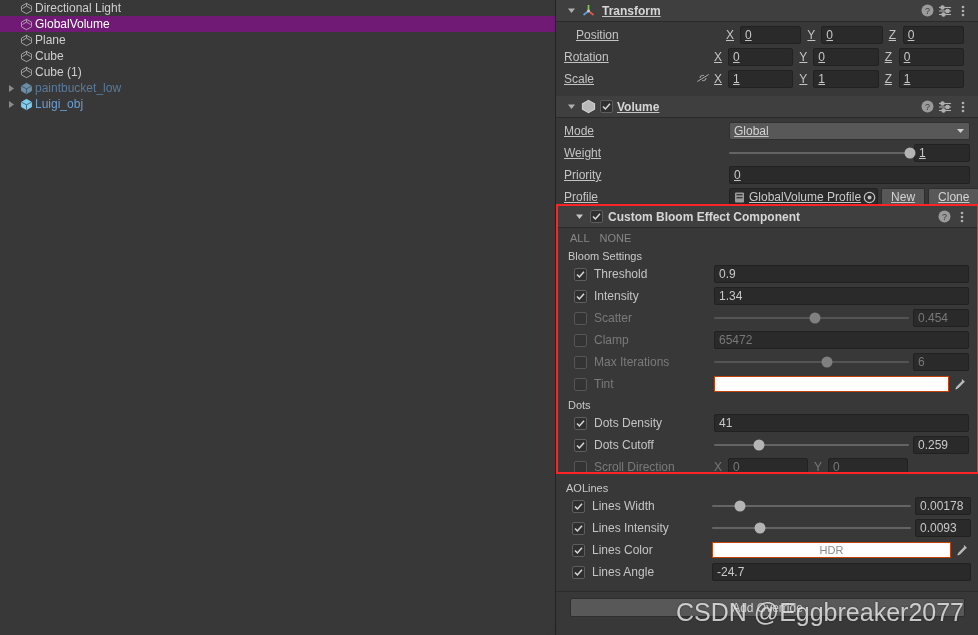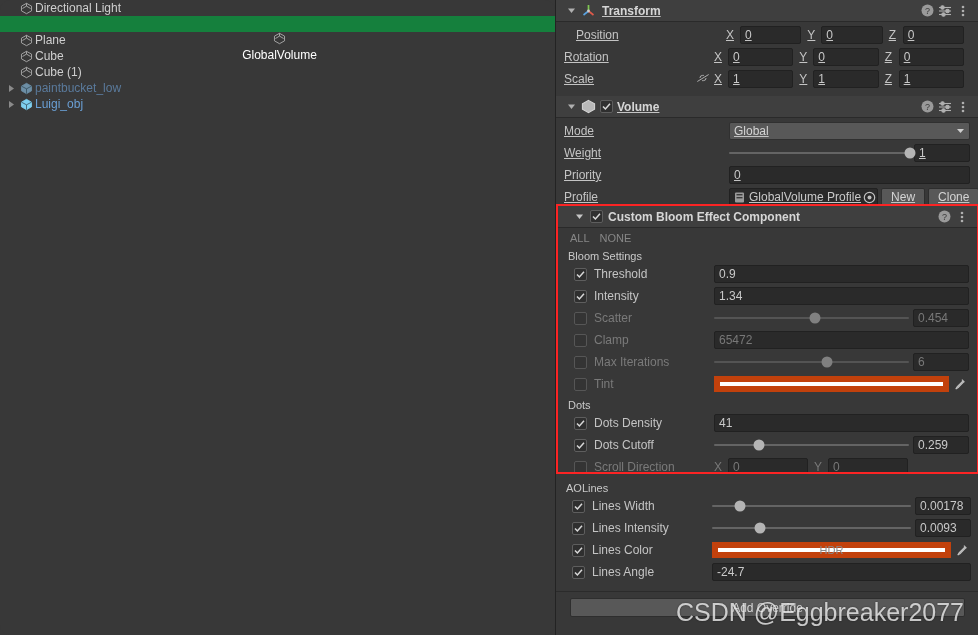--- a/index.html
+++ b/index.html
@@ -21,21 +21,21 @@
     padding-top: 0;
     border-radius: 10px;
   }
   .h-row {
     height: 16px; line-height: 16px;
     display: flex; align-items: center;
     font-size: 12px;
     padding-left: 4px;
     white-space: nowrap;
   }
-  .h-row.selected { background: #15803d; flex-direction: column; }
+  .h-row.selected { background: #701a75; }
   .h-arrow {
     width: 13px; flex: 0 0 13px;
     display: flex; align-items: center; justify-content: center;
   }
   .h-arrow svg { display: block; }
   .h-icon { width: 18px; flex: 0 0 18px; display: flex; align-items: center; justify-content: center; }
   .h-label { color: #cfcfcf; }
   .h-row.prefab .h-label { color: #6a9fd4; }
   .h-row.prefab-inactive .h-label { color: #5a7a9c; }
   .h-row.selected .h-label { color: #ffffff; }
@@ -110,21 +110,21 @@
   .objfield .of-icon { width:13px; flex:0 0 13px; display:flex; align-items:center; justify-content:center; }
   .objfield .of-name { margin-left: 3px; flex:1 1 auto; overflow:hidden; }
   .objfield .of-pick { width:16px; flex:0 0 16px; display:flex;align-items:center;justify-content:center; }
   .btn {
     background: #585858; border:1px solid #2e2e2e; border-radius:2px;
     height:18px; padding:0 9px; color:#d4d4d4; font-size:12px;
     display:flex; align-items:center; justify-content:center; margin-left:3px;
   }
 
   .colorfield {
-    flex:1 1 auto; height:16px; background:#ffffff; border:6px solid #c2410c;
+    flex:1 1 auto; height:16px; background:#ffffff; border:1px solid #c2410c;
     display:flex; align-items:center; justify-content:center;
     color:#8a8a8a; font-size:11px;
   }
   .eyedrop { width:20px; flex:0 0 20px; display:flex; align-items:center; justify-content:center; }
 
   .checkbox {
     width:13px; height:13px; flex:0 0 13px;
     background:#2f2f2f; border:1px solid #5e5e5e; border-radius:2px;
     margin-right:7px; display:flex; align-items:center; justify-content:center;
   }

